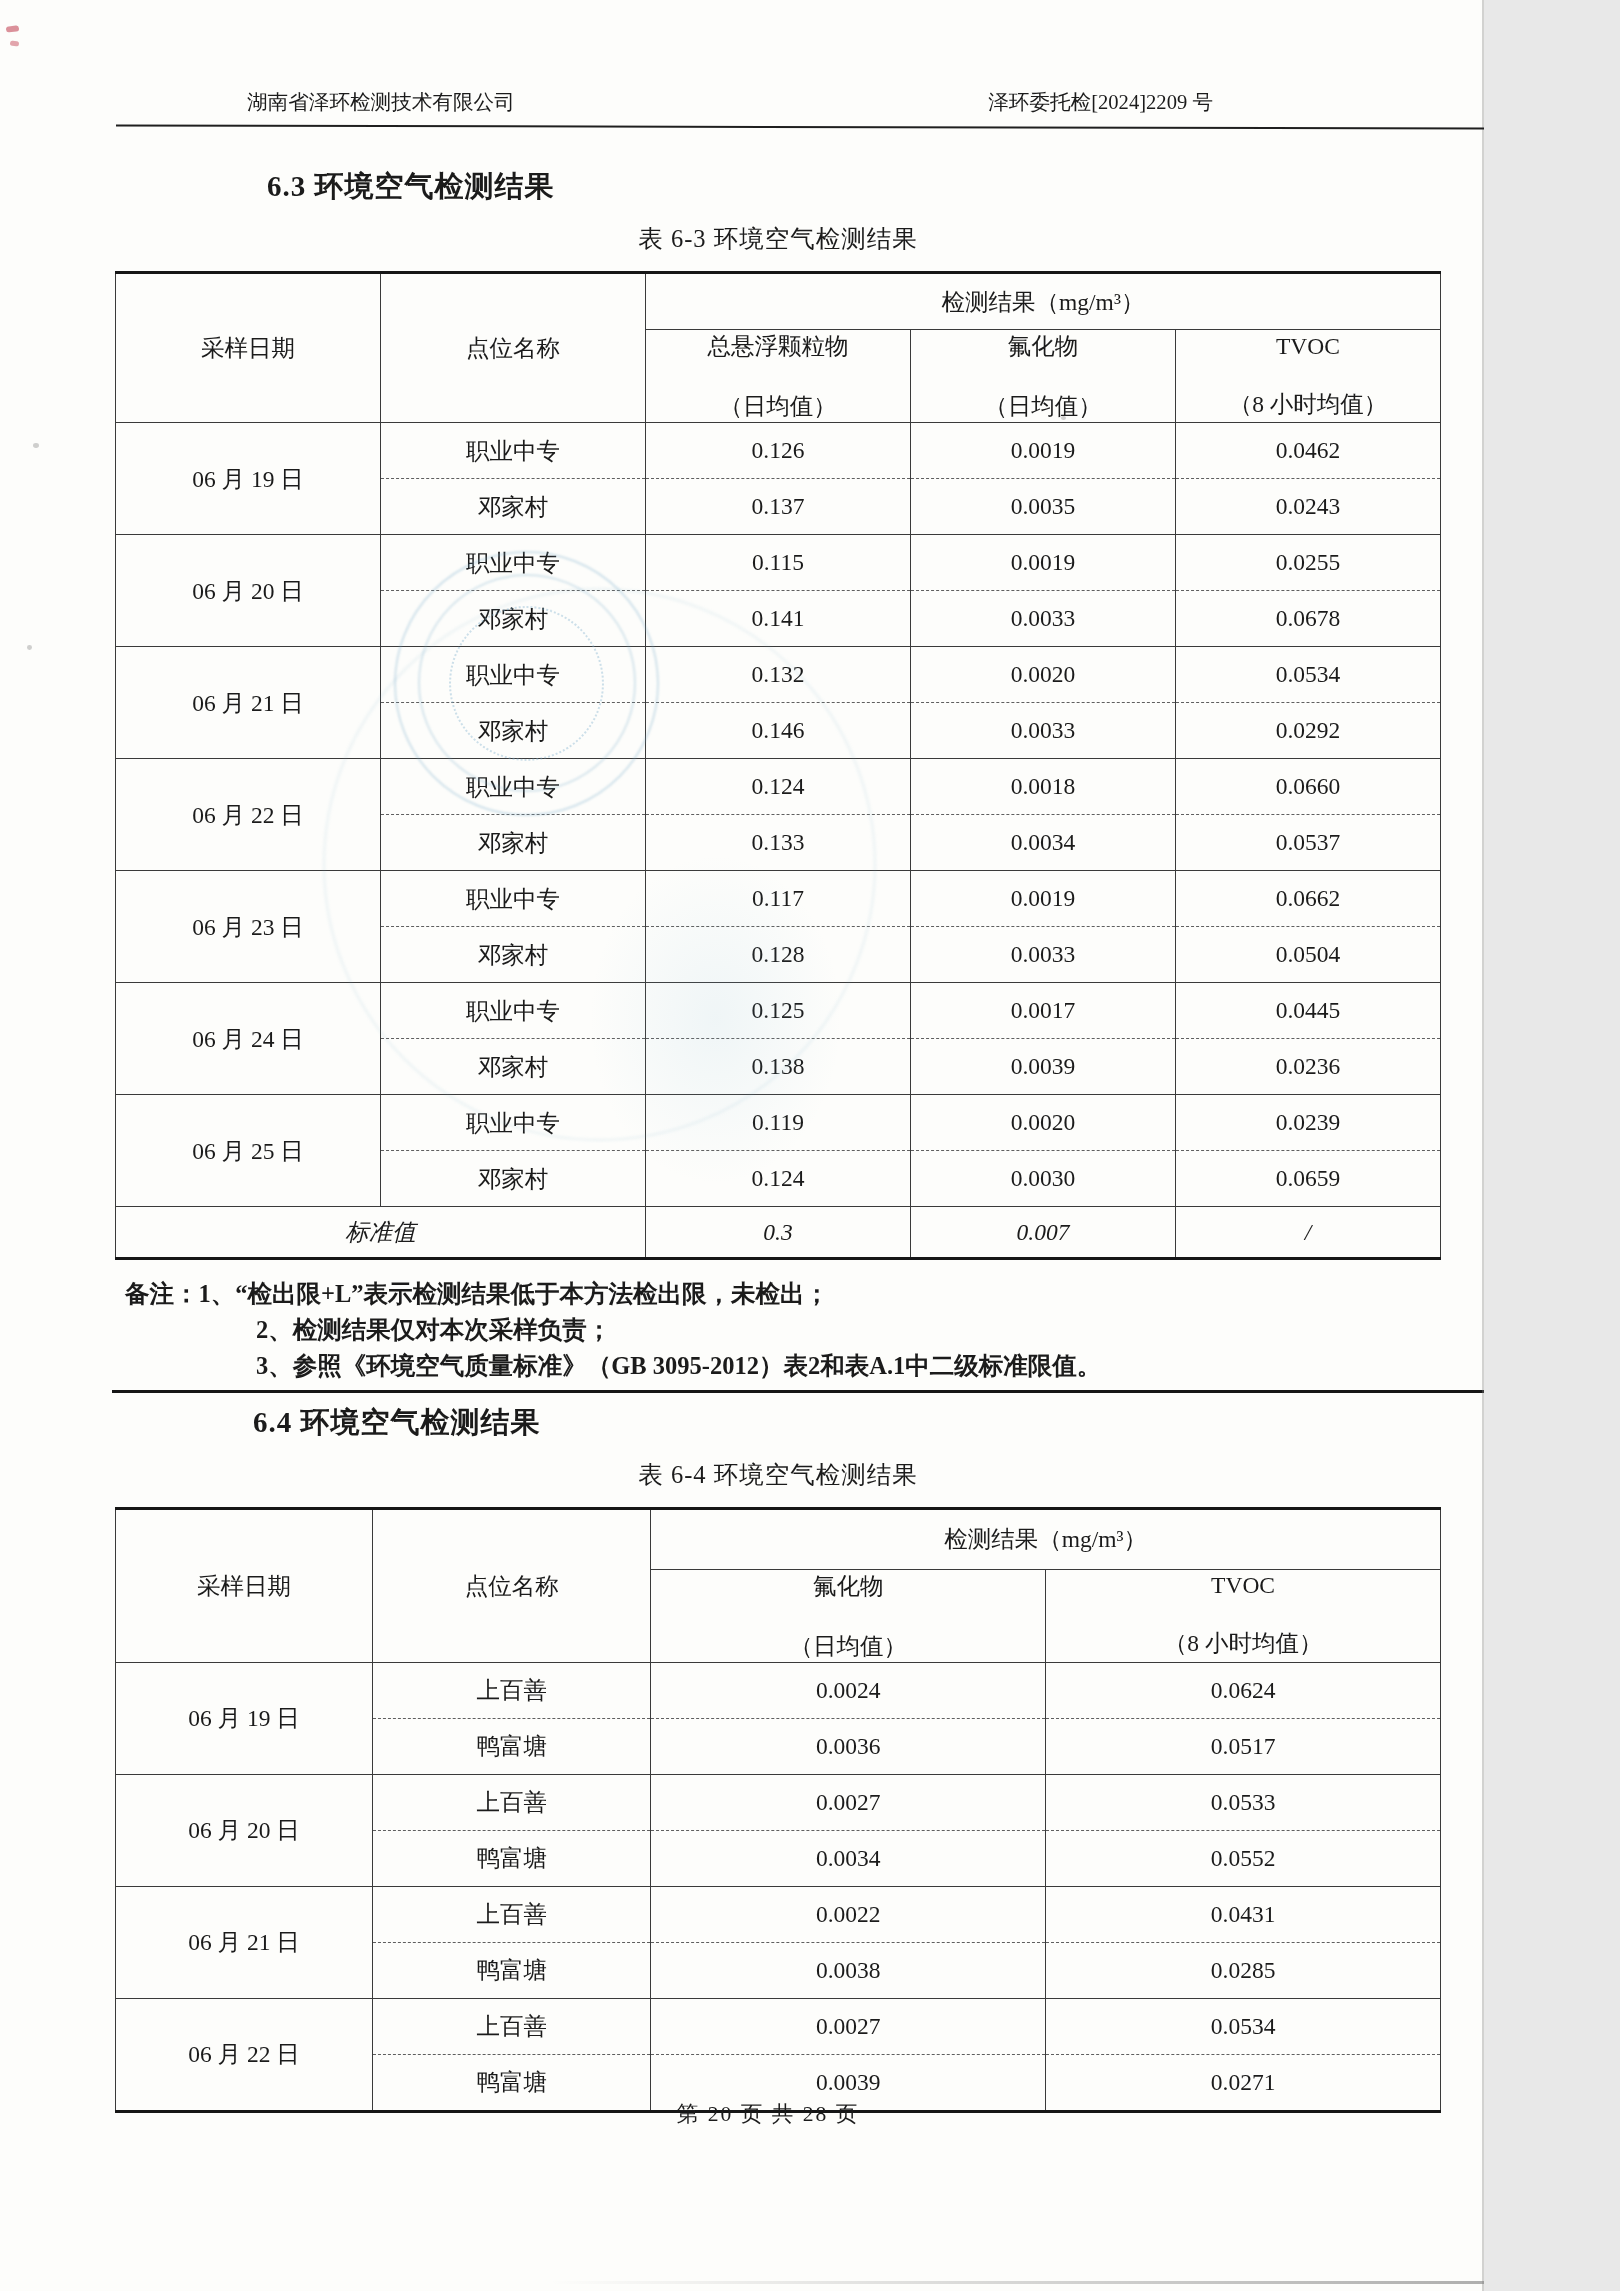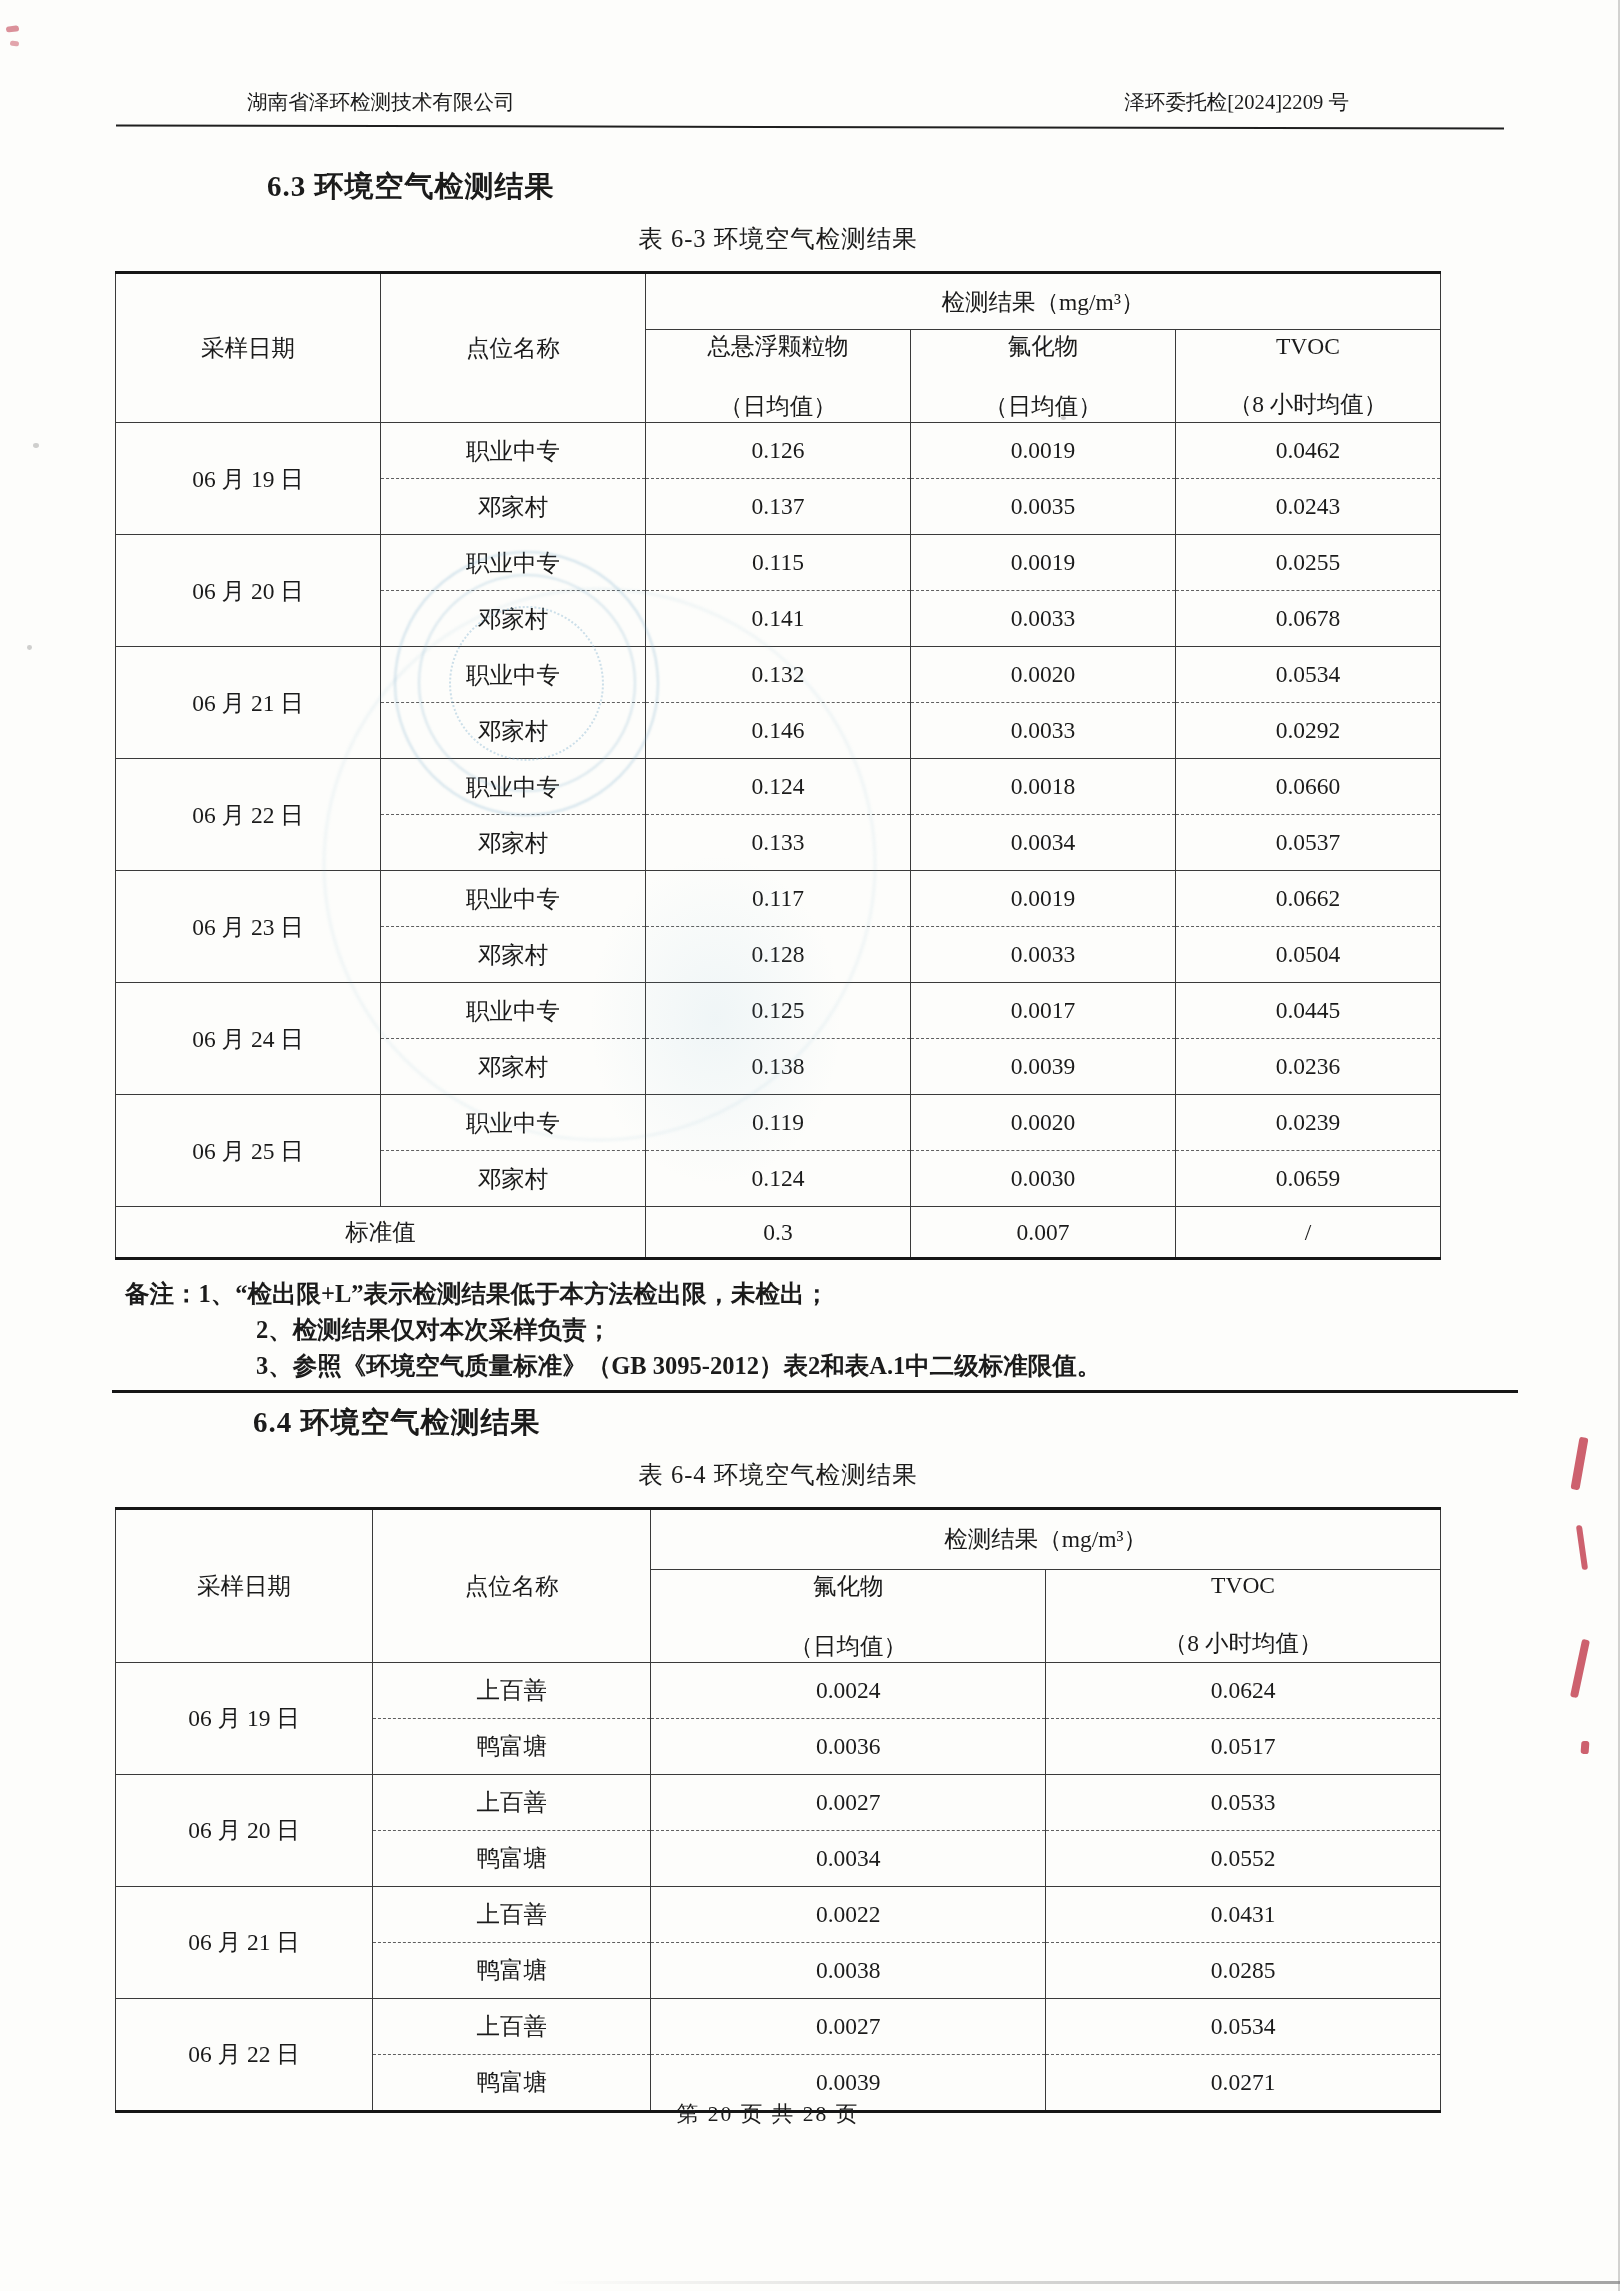--- a/index.html
+++ b/index.html
@@ -1,17 +1,17 @@
 <!DOCTYPE html>
 <html><head>
 <meta charset="utf-8">
 <style>
   html,body{margin:0;padding:0;background:#e8e8e8;}
   .page{
-    position:relative;width:1620px;height:2292px;background:#fdfdfb;
+    position:relative;width:1484px;height:2292px;background:#fdfdfb;
     font-family:"Liberation Serif","DejaVu Serif",serif;color:#1b1b1b;
     overflow:hidden;box-sizing:border-box;
   }
   
   .doc-header{display:flex;justify-content:space-between;padding:88px 271px 0 247px;font-size:20.6px;}
   .head-rule{margin:9.8px 0 0 116px;width:1388px;border-top:2.9px solid #1f1f1f;transform:rotate(0.12deg);}
   
   .sec-heading{margin:39px 0 0 267px;font-size:29px;font-weight:bold;letter-spacing:1px;}
   .sec-heading.second{margin:9.8px 0 0 253px;}
   .tbl-title{margin:15.7px 0 0 115px;width:1326px;text-align:center;font-size:24.5px;font-weight:normal;letter-spacing:1px;}
@@ -25,21 +25,21 @@
     border-right:1px solid #3a3a3a;font-weight:normal;text-align:center;vertical-align:middle;
     padding:0;overflow:hidden;
   }
   .doc-table th:last-child,.doc-table td:last-child{border-right:none;}
   .doc-table thead tr.h1 th{height:55px;}
   .doc-table thead tr.h2 th{height:76px;border-top:1px solid #3a3a3a;}
   #t64 thead tr.h1 th{height:59px;}
   #t64 thead tr.h2 th{height:70px;}
   .doc-table tbody td{height:55px;border-top:1px dashed #5f5f5f;}
   .doc-table tbody tr.group-start td{border-top:1px solid #3a3a3a;}
-  .doc-table tbody tr.standard-row td{height:50px;}
+  .doc-table tbody tr.standard-row td{height:50px;font-style:italic;}
   .sub-l2{display:block;margin-top:28px;}
   
   .notes{margin:15.7px 0 0 125px;font-size:24.5px;line-height:36px;font-weight:bold;}
   .note-first{display:flex;}
   .note-label{white-space:pre;}
   .note-item-follow{margin-left:131px;}
   .section-rule{margin:5.9px 0 0 112px;width:1406px;border-top:3.9px solid #161616;}
   
   .doc-footer{position:absolute;left:105px;top:2099px;width:1326px;text-align:center;font-size:21.6px;letter-spacing:2px;}
   

